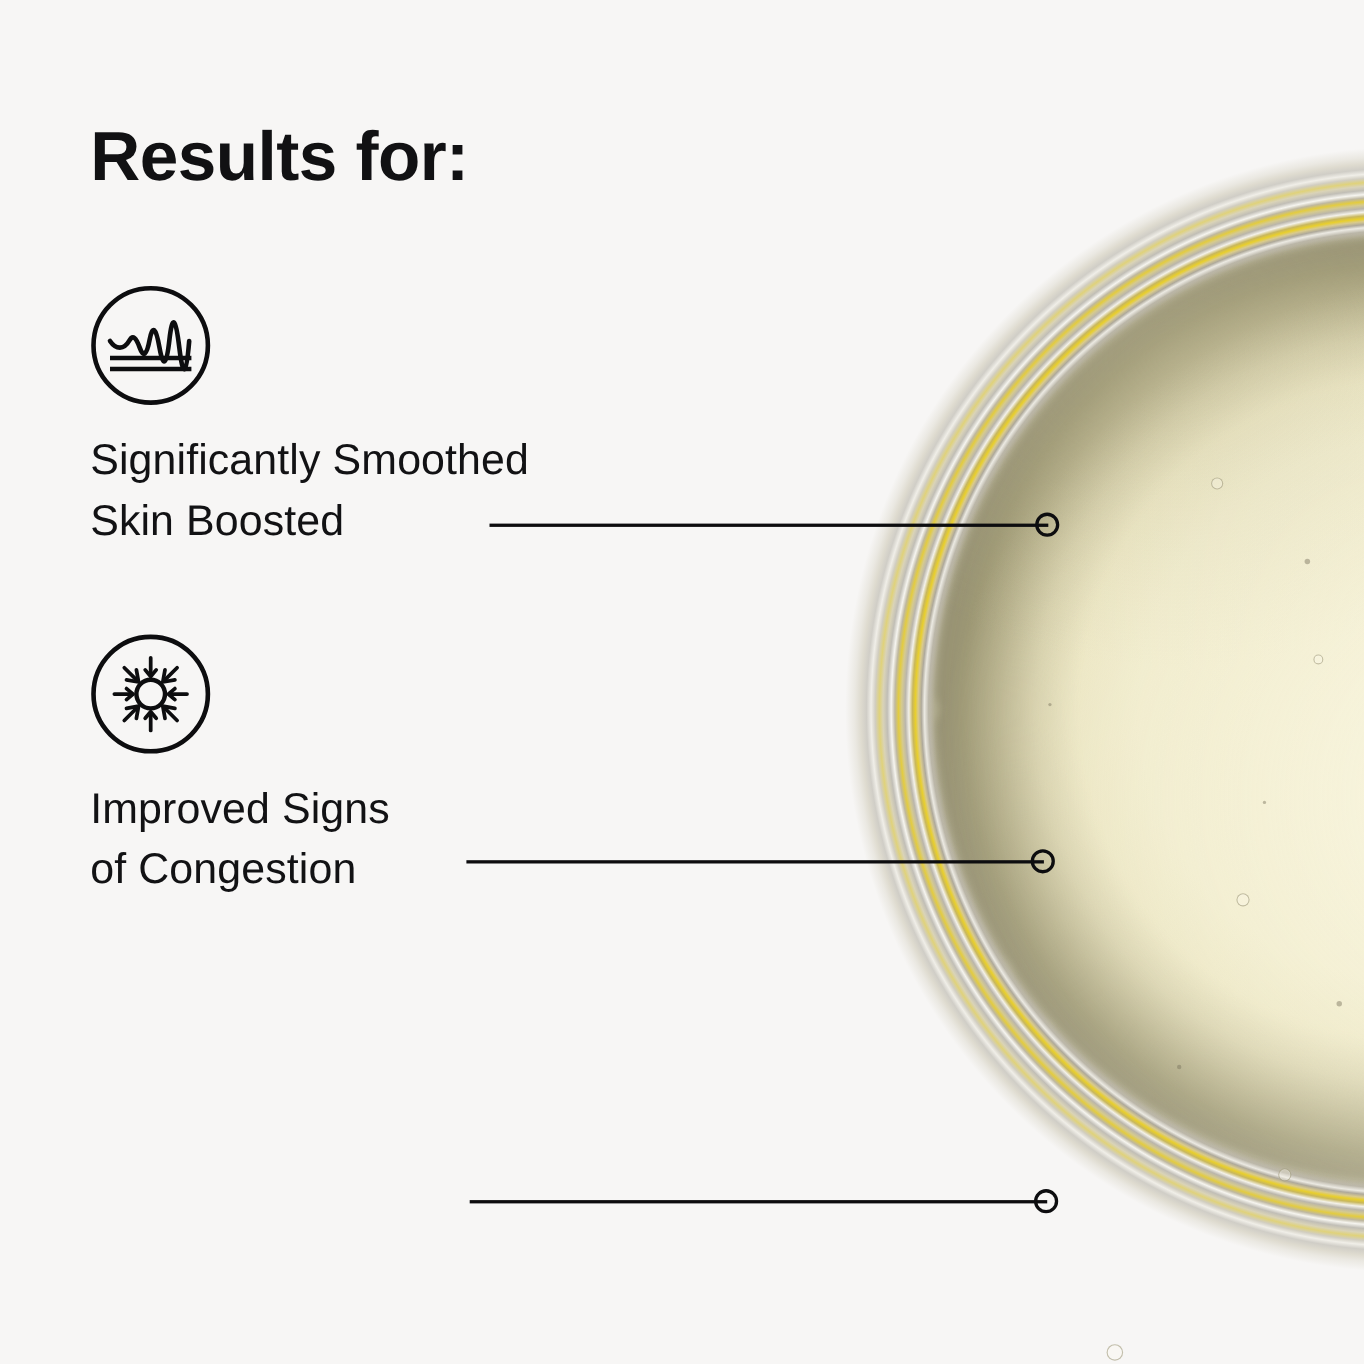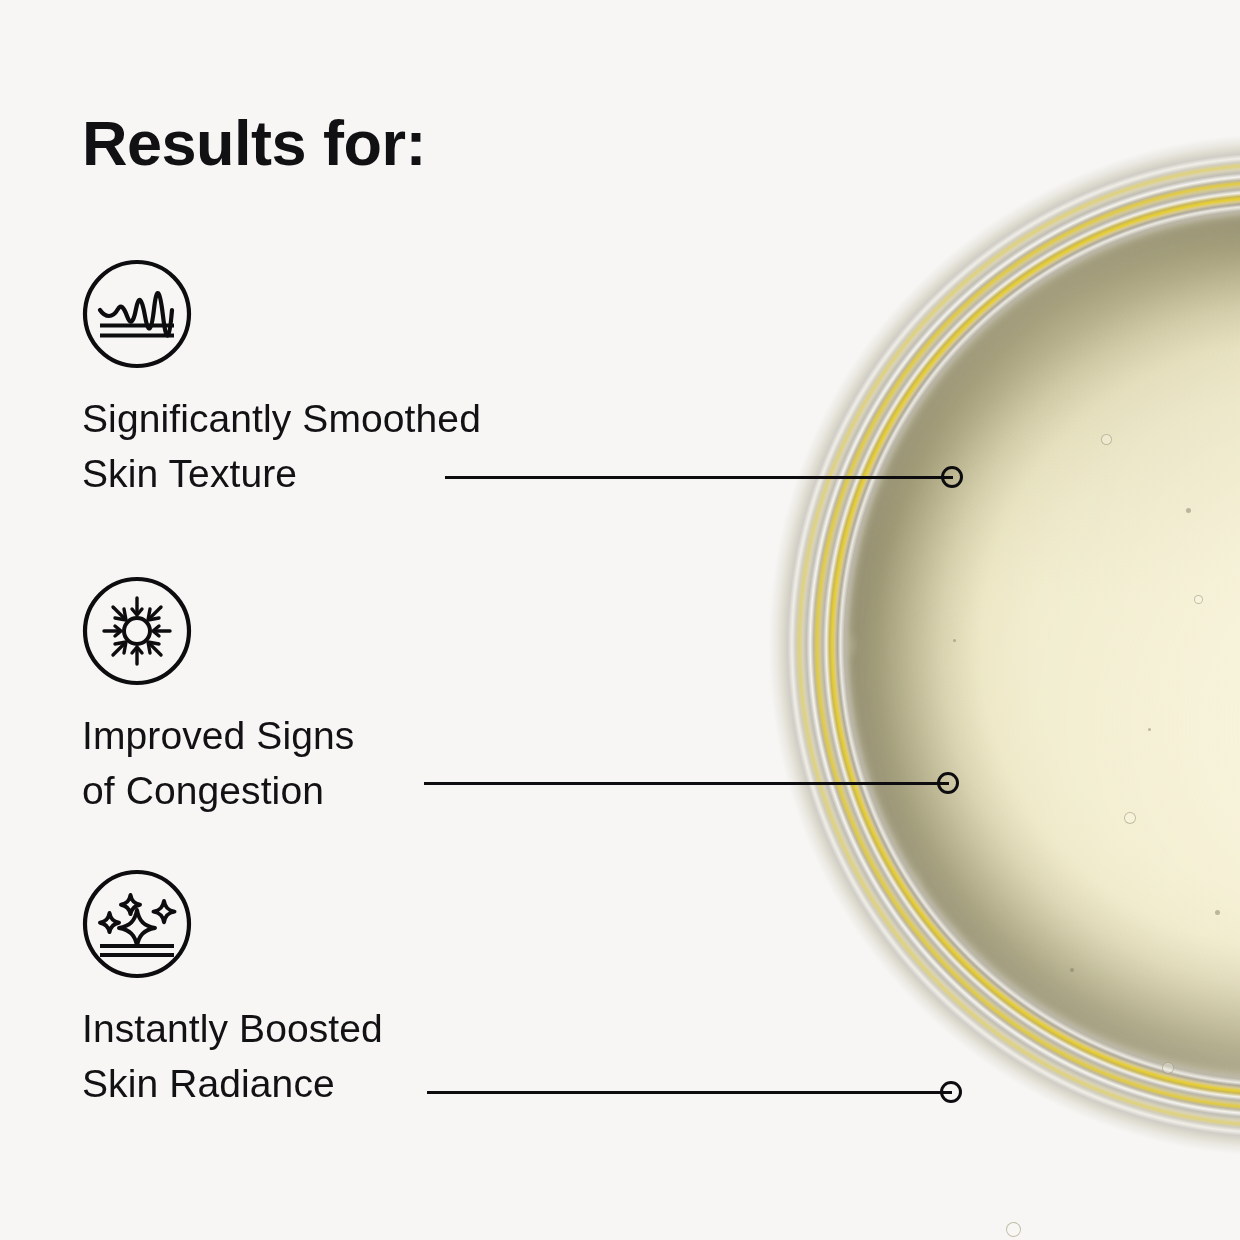--- a/index.html
+++ b/index.html
@@ -202,21 +202,21 @@
   <div class="feature f1">
     <span class="icon-wrap">
       <svg viewBox="0 0 110 110" width="110" height="110" aria-hidden="true">
         <circle cx="55" cy="55" r="52" fill="none" stroke="#0d0d0f" stroke-width="4.2"></circle>
         <path d="M18 51 q4 6 9 6 t9 -7 t9 7 t9 -7 t9 7 t9 -7 t9 7 t9 -6" fill="none" stroke="#0d0d0f" stroke-width="4.2" stroke-linecap="round" stroke-linejoin="round"></path>
         <line x1="18" y1="66.5" x2="92" y2="66.5" stroke="#0d0d0f" stroke-width="4.2" stroke-linecap="butt"></line>
         <line x1="18" y1="76.5" x2="92" y2="76.5" stroke="#0d0d0f" stroke-width="4.2" stroke-linecap="butt"></line>
       </svg>
     </span>
     <div class="label">Significantly Smoothed
-Skin Texture</div>
+Skin Boosted</div>
   </div>
 
   <div class="feature f2">
     <span class="icon-wrap">
       <svg viewBox="0 0 110 110" width="110" height="110" aria-hidden="true">
         <circle cx="55" cy="55" r="52" fill="none" stroke="#0d0d0f" stroke-width="4.2"></circle>
         <circle cx="55" cy="55" r="13" fill="none" stroke="#0d0d0f" stroke-width="4"></circle>
         <g stroke="#0d0d0f" stroke-width="3.4" stroke-linecap="round" stroke-linejoin="round" fill="none">
 
           <path d="M55 22 V38"></path>
@@ -242,41 +242,20 @@
 
           <path d="M79 79 L67 67"></path>
             <path d="M68 77 L66 66 L77 68"></path>
         </g>
       </svg>
     </span>
     <div class="label">Improved Signs
 of Congestion</div>
   </div>
 
-  <div class="feature f3">
-    <span class="icon-wrap">
-      <svg viewBox="0 0 110 110" width="110" height="110" aria-hidden="true">
-        <circle cx="55" cy="55" r="52" fill="none" stroke="#0d0d0f" stroke-width="4.2"></circle>
-        <g fill="none" stroke="#0d0d0f" stroke-width="4" stroke-linejoin="round">
-
-          <path d="M55 41 C57 52 62 57 73 59 C62 61 57 66 55 77 C53 66 48 61 37 59 C48 57 53 52 55 41 Z"></path>
-
-          <path d="M48.5 26 C49.6 32 52.2 34.6 58 35.7 C52.2 36.8 49.6 39.4 48.5 45 C47.4 39.4 44.8 36.8 39 35.7 C44.8 34.6 47.4 32 48.5 26 Z"></path>
-
-          <path d="M27.5 44 C28.6 50 31.2 52.6 37 53.7 C31.2 54.8 28.6 57.4 27.5 63 C26.4 57.4 23.8 54.8 18 53.7 C23.8 52.6 26.4 50 27.5 44 Z"></path>
-
-          <path d="M82 32 C83.2 38.6 86 41.4 92.5 42.6 C86 43.8 83.2 46.6 82 53.2 C80.8 46.6 78 43.8 71.5 42.6 C78 41.4 80.8 38.6 82 32 Z"></path>
-        </g>
-        <line x1="18" y1="77" x2="92" y2="77" stroke="#0d0d0f" stroke-width="4.2"></line>
-        <line x1="18" y1="86" x2="92" y2="86" stroke="#0d0d0f" stroke-width="4.2"></line>
-      </svg>
-    </span>
-    <div class="label">Instantly Boosted
-Skin Radiance</div>
-  </div>
 
   <div class="leader l1"></div>
   <div class="marker m1"></div>
 
   <div class="leader l2"></div>
   <div class="marker m2"></div>
 
   <div class="leader l3"></div>
   <div class="marker m3"></div>
 

